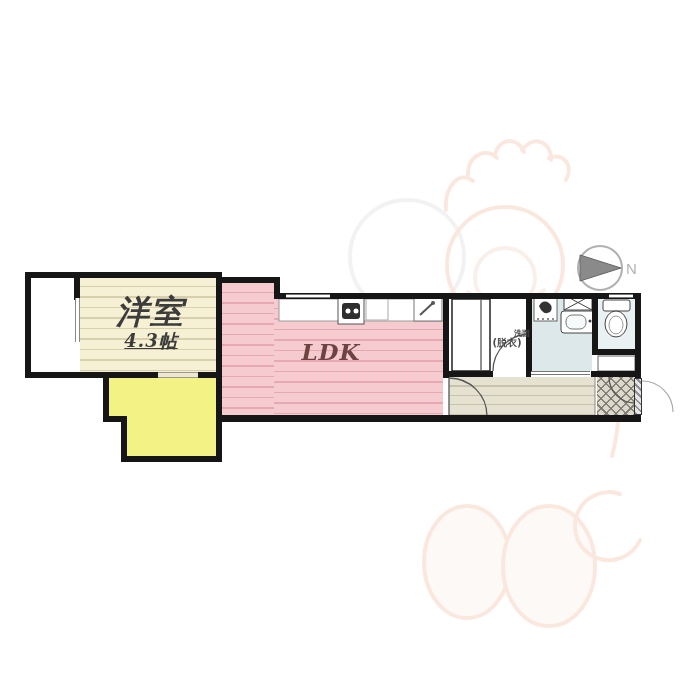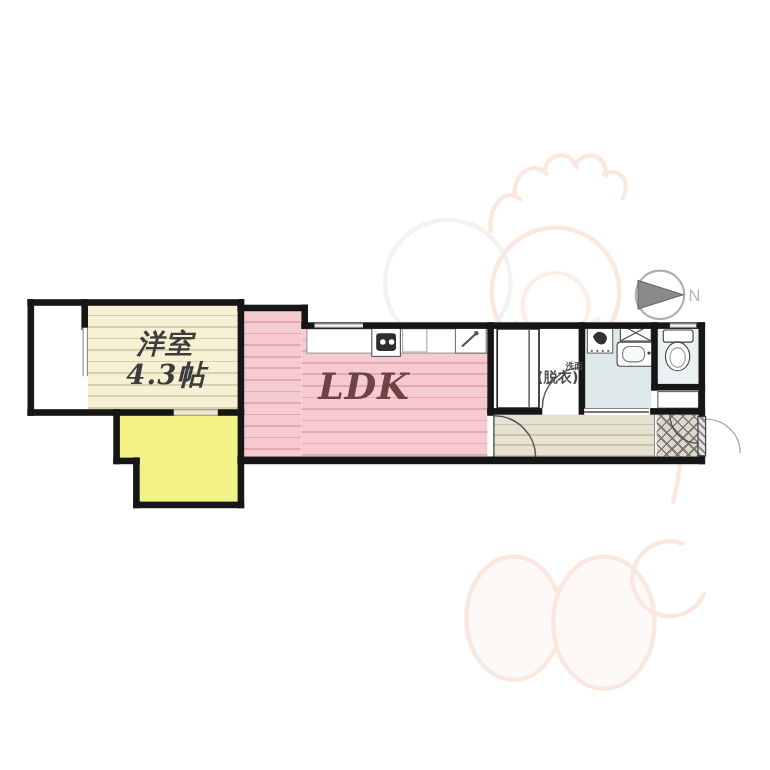--- a/index.html
+++ b/index.html
@@ -134,25 +134,25 @@
   <div class="wall" style="left:592px;top:349px;width:49px;height:6px;"></div>
   <div class="wall" style="left:74px;top:272px;width:6px;height:28px;"></div>
 
   <div class="win" style="left:75px;top:298px;width:5px;height:44px;"></div>
   <div class="opening" style="left:158px;top:372px;width:40px;height:6px;"></div>
   <div class="win-h" style="left:286px;top:294px;width:44px;height:4px;"></div>
   <div class="win-h" style="left:609px;top:294px;width:24px;height:4px;"></div>
   <div class="slide-door" style="left:531px;top:371px;width:59px;height:6px;"></div>
   <div class="front-door" style="left:634px;top:378px;width:8px;height:37px;"></div>
 
-  <div class="lbl lbl-dark" style="left:150px;top:312px;font-size:25px;">洋室</div>
-  <div class="lbl lbl-dark" style="left:151px;top:341px;font-size:25px;">4.3帖</div>
-  <div class="lbl lbl-ldk" style="left:331px;top:351px;font-size:33px;">LDK</div>
+  <div class="lbl lbl-dark" style="left:150px;top:312px;font-size:33px;">洋室</div>
+  <div class="lbl lbl-dark" style="left:151px;top:341px;font-size:18px;text-decoration:underline;">4.3帖</div>
+  <div class="lbl lbl-ldk" style="left:331px;top:351px;font-size:23px;">LDK</div>
   <div class="lbl lbl-tiny" style="left:522px;top:333px;font-size:8px;">洗面</div>
-  <div class="lbl lbl-tiny" style="left:507px;top:343px;font-size:13px;">(脱衣)</div>
+  <div class="lbl lbl-tiny" style="left:507px;top:343px;font-size:10px;">(脱衣)</div>
 
   <svg width="700" height="700" style="z-index:60">
     <circle cx="600" cy="268" r="22" fill="#ffffff" stroke="#b0b0b0" stroke-width="2"></circle>
     <polygon points="580,255 580,281 621,268" fill="#8a8a8a" stroke="#666" stroke-width="1"></polygon>
     <text x="626" y="274" font-size="15" fill="#b3b3b3" font-family="Liberation Sans, DejaVu Sans, sans-serif">N</text>
   </svg>
 
 </div>
 
 </body></html>

